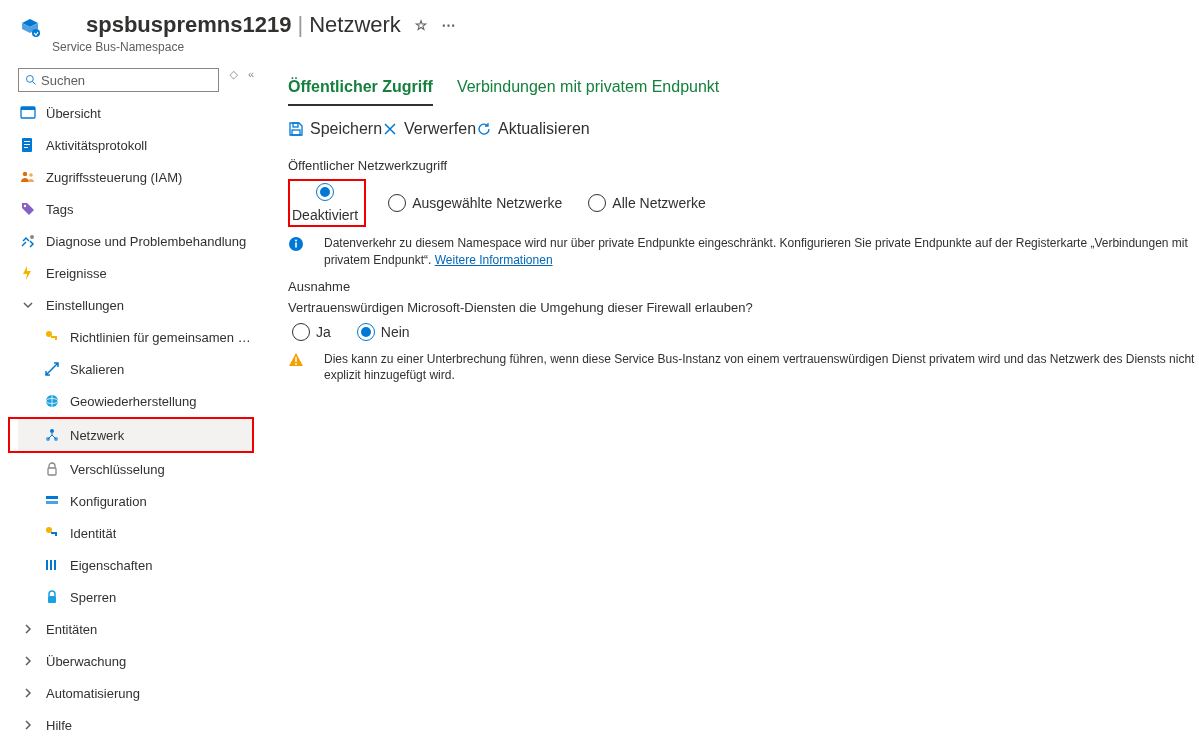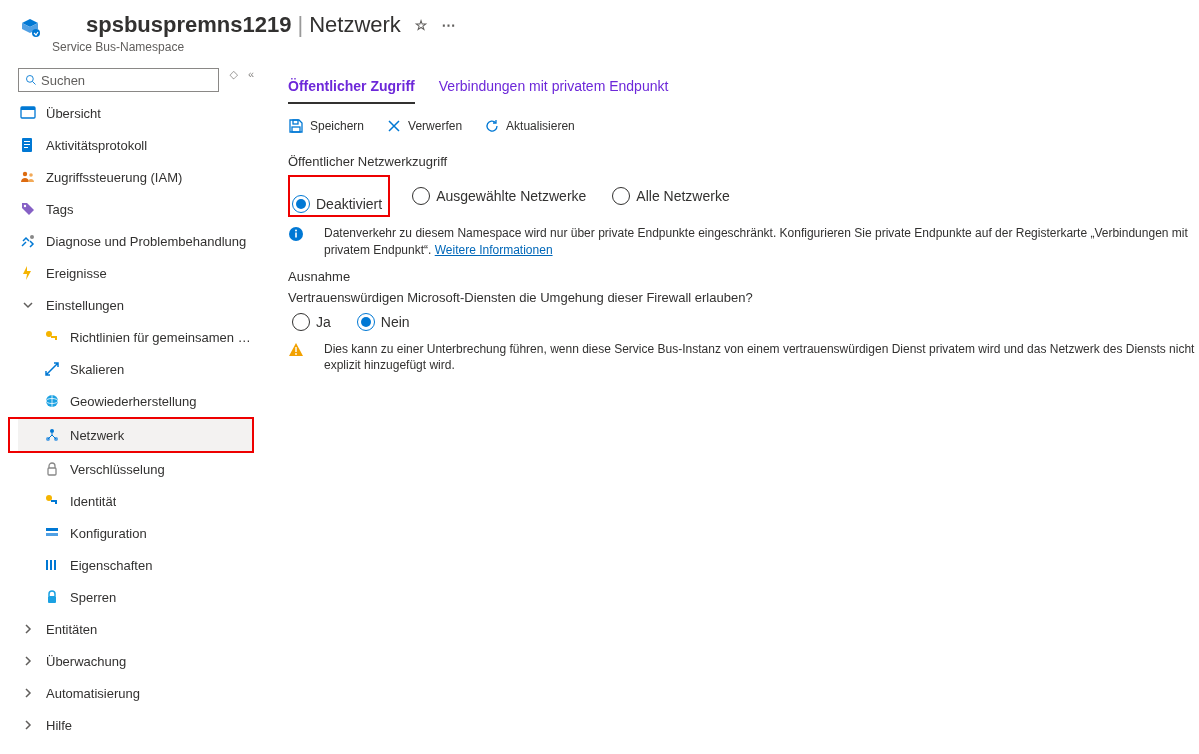--- a/index.html
+++ b/index.html
@@ -109,34 +109,33 @@
     min-width: 0;
   }
   .tabs {
     display: flex;
     gap: 24px;
     border-bottom: 0;
     margin-bottom: 14px;
   }
   .tab {
     padding: 6px 0 8px 0;
-    font-size: 14px;
-    color: #6d28d9;
+    font-size: 16px;
+    color: #15803d;
     cursor: pointer;
   }
   .tab.active {
     font-weight: 600;
     border-bottom: 2px solid #323130;
   }
   .toolbar {
     display: flex;
-    gap: 22px;
     align-items: center;
     margin-bottom: 20px;
-    font-size: 12px;
+    font-size: 16px;
     color: #323130;
   }
   .tb-btn { display: flex; align-items: center; gap: 6px; cursor: pointer; }
   .tb-btn svg { width: 16px; height: 16px; }
 
   .section-label { font-size: 13px; margin-bottom: 6px; }
   .radio-row { display: flex; gap: 18px; align-items: center; margin-bottom: 8px; }
   .radio {
     display: flex;
     align-items: center;
@@ -154,21 +153,22 @@
     justify-content: center;
   }
   .radio.checked .r-outer { border-color: #0078d4; }
   .radio.checked .r-inner {
     width: 10px; height: 10px;
     background: #0078d4;
     border-radius: 50%;
   }
   .radio-red {
     border: 2px solid #e00;
-    padding: 18px 6px 2px 2px;
+    padding: 2px 6px 2px 2px;
+    flex-direction: column;
   }
 
   .info-row {
     display: flex;
     gap: 20px;
     font-size: 12px;
     color: #323130;
     margin-bottom: 10px;
     line-height: 1.4;
   }
@@ -303,32 +303,32 @@
     </div>
     <div class="nav-sub">
       <svg viewBox="0 0 16 16">
           <rect x="4" y="7" width="8" height="7" rx="1" fill="none" stroke="#888" stroke-width="1.3"></rect>
           <path d="M5 7V5a3 3 0 016 0v2" fill="none" stroke="#888" stroke-width="1.3"></path>
         </svg>
       <span class="nav-label">Verschlüsselung</span>
     </div>
     <div class="nav-sub">
       <svg viewBox="0 0 16 16">
+          <rect x="2" y="3" width="12" height="3" fill="#0078d4"></rect>
+          <rect x="2" y="8" width="12" height="3" fill="#50a0e4"></rect>
+        </svg>
+      <span class="nav-label">Konfiguration</span>
+    </div>
+    <div class="nav-sub">
+      <svg viewBox="0 0 16 16">
           <circle cx="5" cy="5" r="3" fill="#f5b400"></circle>
           <rect x="7" y="7" width="6" height="2" fill="#0078d4"></rect>
           <rect x="11" y="7" width="2" height="4" fill="#0078d4"></rect>
         </svg>
       <span class="nav-label">Identität</span>
-    </div>
-    <div class="nav-sub">
-      <svg viewBox="0 0 16 16">
-          <rect x="2" y="3" width="12" height="3" fill="#0078d4"></rect>
-          <rect x="2" y="8" width="12" height="3" fill="#50a0e4"></rect>
-        </svg>
-      <span class="nav-label">Konfiguration</span>
     </div>
     <div class="nav-sub">
       <svg viewBox="0 0 16 16">
           <rect x="2" y="3" width="2" height="10" fill="#0078d4"></rect>
           <rect x="6" y="3" width="2" height="10" fill="#0078d4"></rect>
           <rect x="10" y="3" width="2" height="10" fill="#0078d4"></rect>
         </svg>
       <span class="nav-label">Eigenschaften</span>
     </div>
     <div class="nav-sub">

